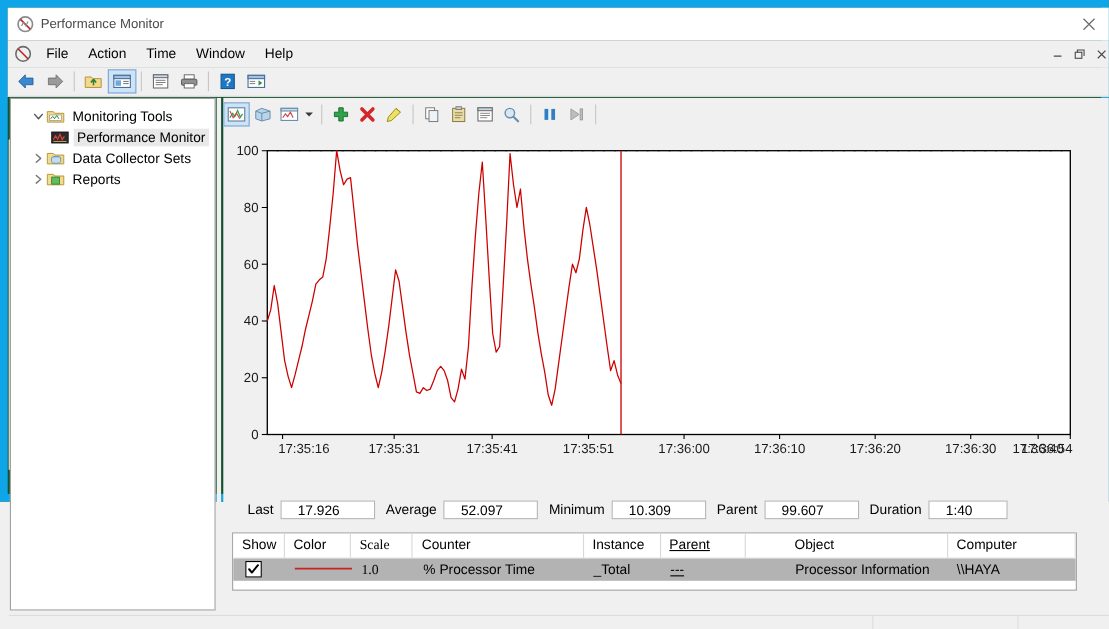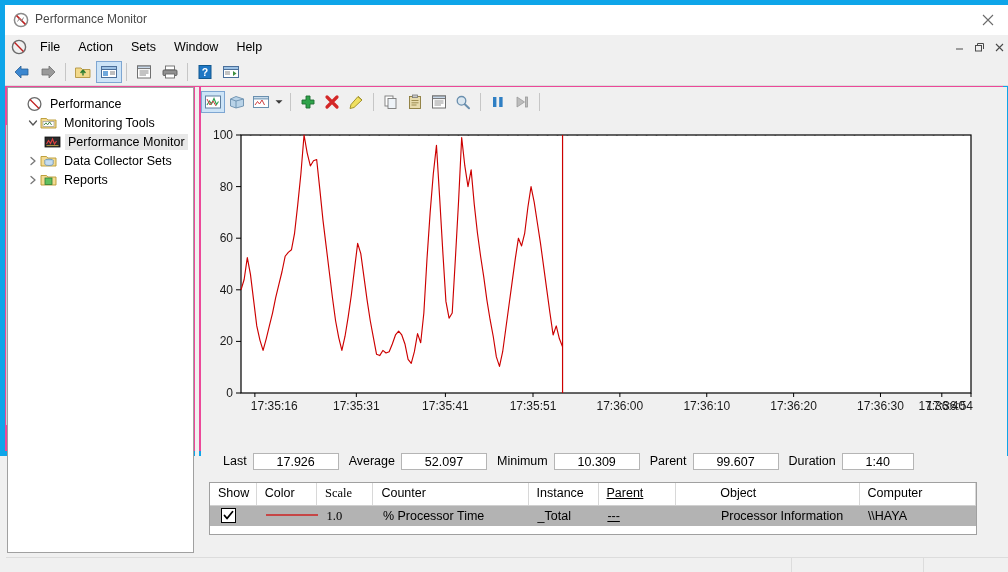--- a/index.html
+++ b/index.html
@@ -1,22 +1,22 @@
 <!DOCTYPE html>
 <html><head>
 <meta charset="utf-8">
 <style>
   html,body{margin:0;padding:0;}
   body{
     width:1008px;height:572px;overflow:hidden;
     font-family:"Liberation Sans",sans-serif;
     font-size:12px;color:#000;background:#f0f0f0;
   }
-  .app{position:relative;width:1008px;height:456px;background:#ec4899;
-       border:5px solid #0ea5e9;box-sizing:border-box;}
+  .app{position:relative;width:1008px;height:456px;background:#14532d;
+       border:7px solid #0ea5e9;box-sizing:border-box;}
 
   
   .titlebar{position:absolute;left:0;top:0;width:1006px;height:30px;background:#ffffff;}
   .title-ico{position:absolute;left:8px;top:7px;width:16px;height:16px;}
   .title-txt{position:absolute;left:30px;top:7px;font-size:12px;color:#4a4a4a;}
   .wbtn{position:absolute;top:0;width:46px;height:30px;cursor:default;}
   .wbtn svg{position:absolute;left:50%;top:50%;transform:translate(-50%,-50%);}
   .wbtn.min{right:92px;}.wbtn.max{right:46px;}.wbtn.close{right:0;}
 
   
@@ -56,21 +56,21 @@
   .gcaret{width:12px;height:22px;display:flex;align-items:center;justify-content:center;cursor:default;}
 
   
   .chartbox{position:absolute;left:4px;top:34px;width:776px;height:306px;}
   .chart-svg{display:block;}
 
   
   .stats{position:absolute;left:22px;top:364px;height:20px;display:flex;align-items:center;gap:0;}
   .slab{font-size:12.5px;padding:0 6px 0 0;}
   .sval{height:17px;line-height:17px;border:1px solid #b5b5b5;background:#fff;
-        text-align:center;padding:0 5px;font-size:12.5px;box-sizing:border-box;margin-right:10px;}
+        text-align:left;padding:0 15px;font-size:12.5px;box-sizing:border-box;margin-right:10px;}
 
   
   .legend{position:absolute;left:8px;top:395px;width:768px;height:53px;background:#fff;
           border:1px solid #a0a0a0;box-sizing:border-box;overflow:hidden;}
   .lhead{display:flex;height:22px;border-bottom:1px solid #d0d0d0;background:#fff;}
   .lhead div{border-right:1px solid #d8d8d8;padding:3px 0 0 8px;font-size:12.5px;box-sizing:border-box;cursor:default;}
   .lrow{display:flex;height:20px;background:#b3b3b3;align-items:center;}
   .lrow div{padding:0 0 0 8px;font-size:12.5px;box-sizing:border-box;white-space:nowrap;}
   .cw0{width:48px;}.cw1{width:62px;}.cw2{width:58px;font-family:Liberation Serif, serif;}.cw3{width:160px;}
   .cw4{width:72px;}.cw5{width:80px;text-decoration:underline;}.cw6{width:152px;margin-left:36px;}.cw7{width:120px;}
@@ -109,21 +109,21 @@
   <div class="menubar">
     <span class="menu-ico">
       <svg width="16" height="16" viewBox="0 0 16 16">
         <circle cx="8" cy="8" r="6.6" fill="none" stroke="#6a6a6a" stroke-width="1.4"></circle>
         <path d="M3.6 3.6 L12.4 12.4" stroke="#c02020" stroke-width="1.4"></path>
       </svg>
     </span>
     <div class="menus">
       <span>File</span>
       <span>Action</span>
-      <span>Sets</span>
+      <span>Time</span>
       <span>Window</span>
       <span>Help</span>
     </div>
     <div class="mdibtns">
       <div class="mdibtn">
         <svg width="11" height="11" viewBox="0 0 11 11">
           <path d="M2 7 L9 7" stroke="#4a4a4a" stroke-width="1"></path>
         </svg>
       </div>
       <div class="mdibtn">
@@ -196,30 +196,20 @@
         <path d="M11 7 L14.5 9.5 L11 12 Z" fill="#3f8f3f"></path>
       </svg>
     </div>
   </div>
 
   <div class="leftscroll"></div>
 
   <div class="leftpane">
     <div class="tree">
 
-      <div class="trow ind1">
-        <span class="chev"></span>
-        <span class="tico">
-          <svg width="17" height="16" viewBox="0 0 17 16">
-            <circle cx="8.5" cy="8" r="6.4" fill="none" stroke="#6a6a6a" stroke-width="1.3"></circle>
-            <path d="M4 3.5 L13 12.5" stroke="#c02020" stroke-width="1.3"></path>
-          </svg>
-        </span>
-        <span class="tlabel">Performance</span>
-      </div>
 
       <div class="trow ind2">
         <span class="chev">
           <svg width="10" height="10" viewBox="0 0 10 10">
             <path d="M1.5 3 L5 7 L8.5 3" fill="none" stroke="#555" stroke-width="1.3" stroke-linecap="round" stroke-linejoin="round"></path>
           </svg>
         </span>
         <span class="tico">
           <svg width="17" height="16" viewBox="0 0 17 16">
             <path d="M1 3.5 L6.5 3.5 L7.8 5 L16 5 L16 13 L1 13 Z" fill="#f4db93" stroke="#b8982f" stroke-width="0.9"></path>

